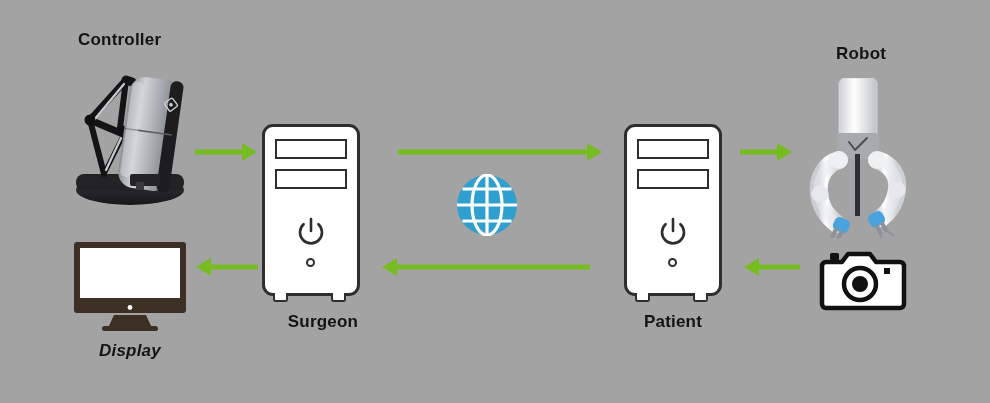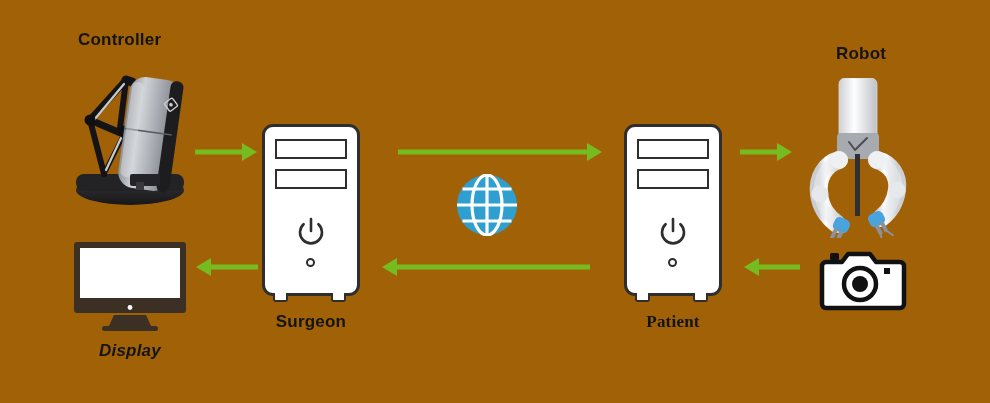--- a/index.html
+++ b/index.html
@@ -7,21 +7,21 @@
     padding: 0;
     background: #ffffff;
   }
   body {
     font-family: "Liberation Sans", sans-serif;
   }
   #canvas {
     position: relative;
     width: 990px;
     height: 403px;
-    background: #a16207;
+    background: #a3a3a3;
     overflow: hidden;
   }
   .node { position: absolute; }
   .label {
     position: absolute;
     font-family: "Liberation Sans", sans-serif;
     font-weight: bold;
     font-size: 17px;
     color: #141414;
     letter-spacing: 0.2px;
@@ -192,21 +192,21 @@
     <div class="power">
       <svg width="30" height="30" viewBox="0 0 30 30" xmlns="http://www.w3.org/2000/svg">
         <path d="M7.6 7.2 A11 11 0 1 0 22.4 7.2" fill="none" stroke="#2e2e2e" stroke-width="2.6" stroke-linecap="round"></path>
         <line x1="15" y1="2" x2="15" y2="14" stroke="#2e2e2e" stroke-width="2.6" stroke-linecap="round"></line>
       </svg>
     </div>
     <div class="dot"></div>
     <div class="foot fl"></div>
     <div class="foot fr"></div>
   </div>
-  <div class="label" style="left:262px; top:312px; width:98px;">Surgeon</div>
+  <div class="label" style="left:274px; top:312px; width:98px;">Surgeon</div>
 
   <div class="arrow right" style="left:398px; top:143px; width:204px;">
     <div class="shaft"></div>
     <div class="head"></div>
   </div>
 
   <div class="globe node" style="left:456px; top:174px;">
     <svg width="62" height="62" viewBox="0 0 62 62" xmlns="http://www.w3.org/2000/svg">
       <circle cx="31" cy="31" r="30" fill="#2f9fd0"></circle>
       <g stroke="#ffffff" stroke-width="3.2" fill="none">
@@ -231,21 +231,21 @@
     <div class="power">
       <svg width="30" height="30" viewBox="0 0 30 30" xmlns="http://www.w3.org/2000/svg">
         <path d="M7.6 7.2 A11 11 0 1 0 22.4 7.2" fill="none" stroke="#2e2e2e" stroke-width="2.6" stroke-linecap="round"></path>
         <line x1="15" y1="2" x2="15" y2="14" stroke="#2e2e2e" stroke-width="2.6" stroke-linecap="round"></line>
       </svg>
     </div>
     <div class="dot"></div>
     <div class="foot fl"></div>
     <div class="foot fr"></div>
   </div>
-  <div class="label" style="left:624px; top:312px; width:98px;font-family:Liberation Serif, serif;">Patient</div>
+  <div class="label" style="left:624px; top:312px; width:98px;">Patient</div>
 
   <div class="arrow right" style="left:740px; top:143px; width:52px;">
     <div class="shaft"></div>
     <div class="head"></div>
   </div>
 
   <div class="arrow left" style="left:744px; top:258px; width:56px;">
     <div class="shaft"></div>
     <div class="head"></div>
   </div>

